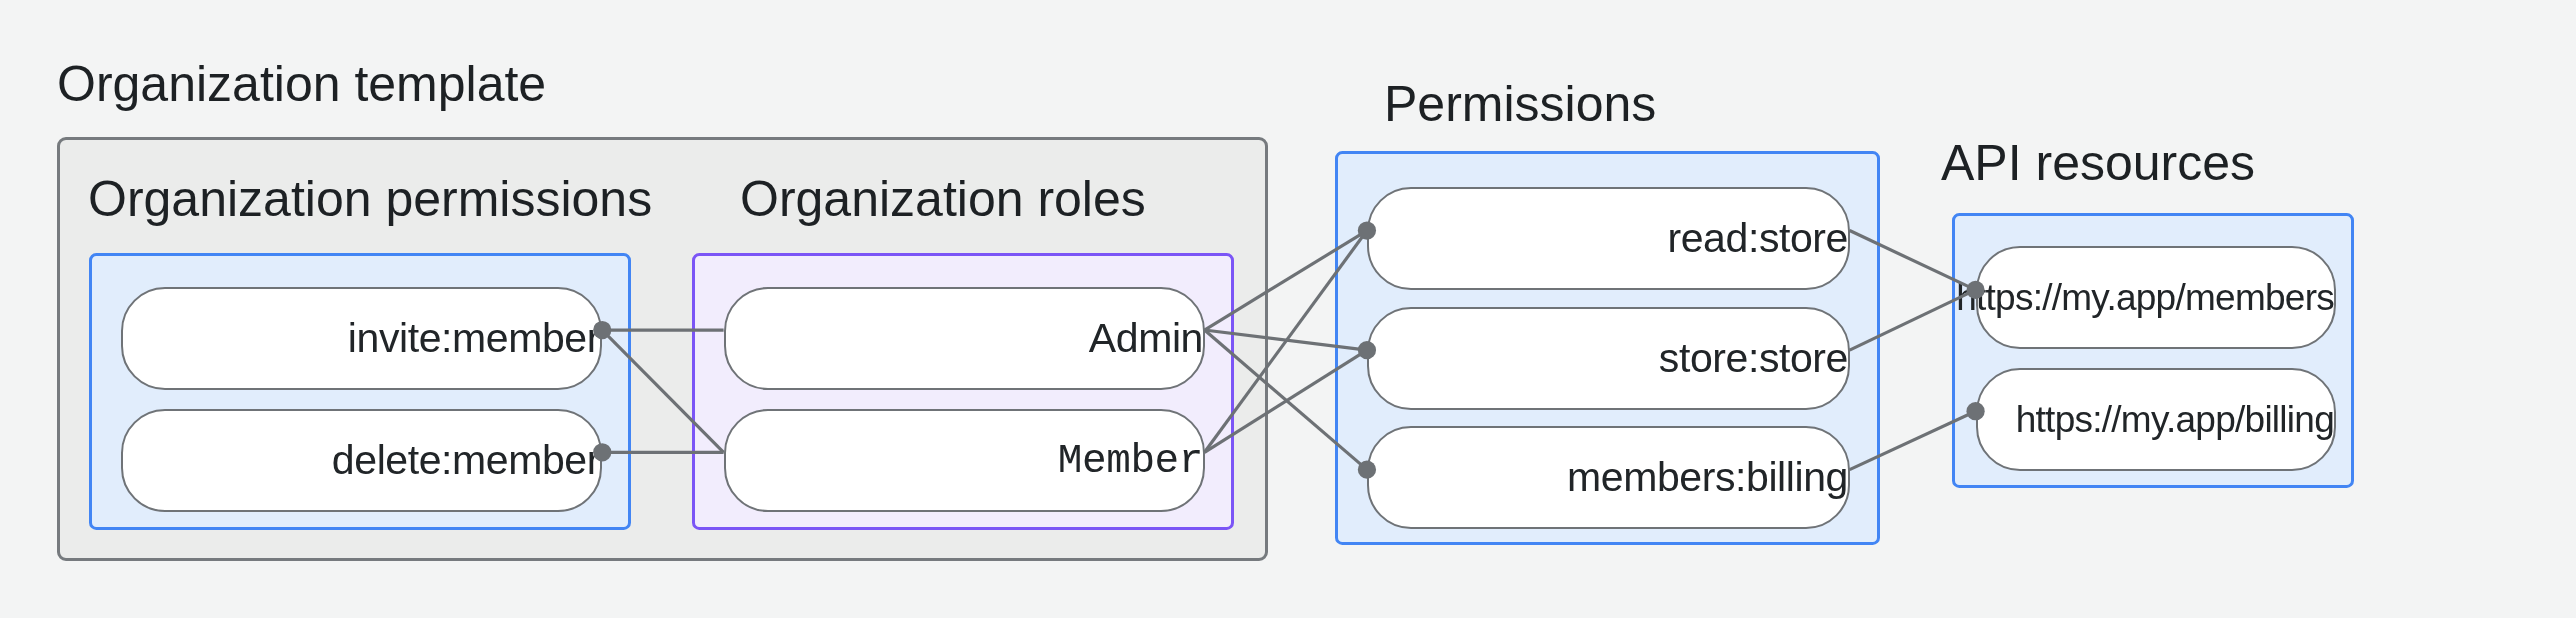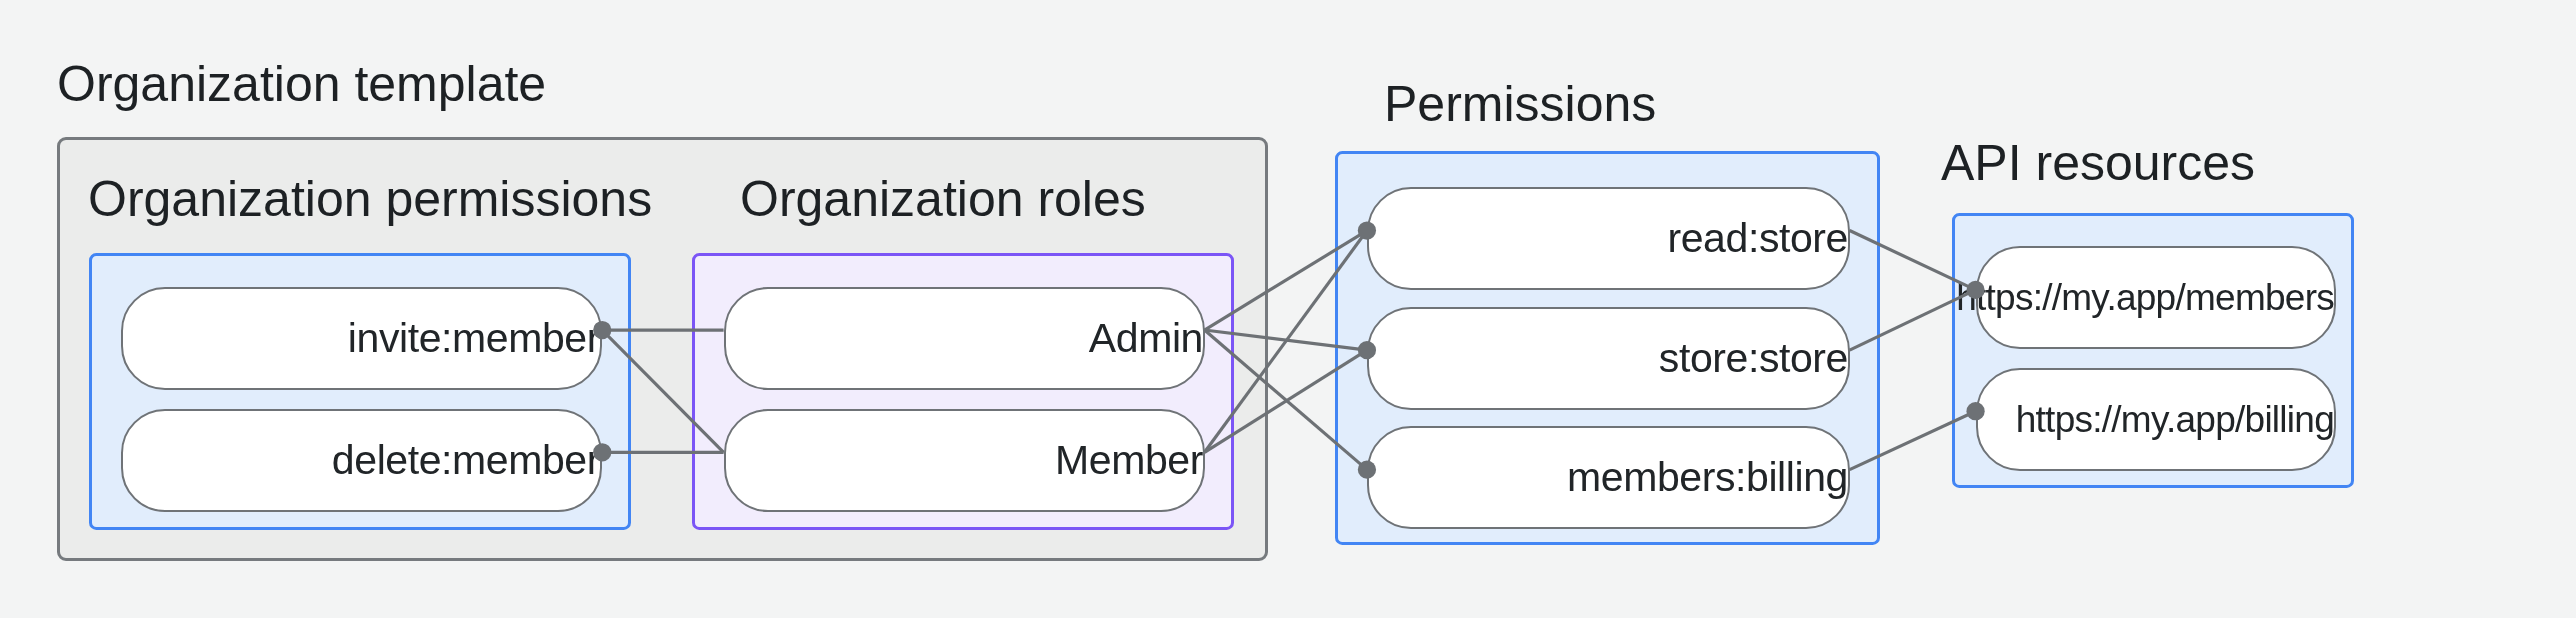--- a/index.html
+++ b/index.html
@@ -68,21 +68,21 @@
     border:2.7px solid var(--pill-border);
     border-radius:44px;
     display:flex;align-items:center;justify-content:flex-end;
     font-size:41px;color:var(--text);
     letter-spacing:-0.01em;
     white-space:nowrap;
   }
   #pill-invite {left:121px; top:287px; width:481px;}
   #pill-delete {left:121px; top:409px; width:481px;}
   #pill-admin  {left:724px; top:287px; width:481px;}
-  #pill-member {left:724px; top:409px; width:481px;}
+  #pill-member {left:724px; top:409px; width:481px;font-family:Liberation Mono, monospace;}
   #pill-read   {left:1367px;top:187px; width:483px;}
   #pill-update {left:1367px;top:307px; width:483px;}
   #pill-manage {left:1367px;top:426px; width:483px;}
   #pill-members{left:1976px;top:246px; width:360px;font-size:37px;letter-spacing:-0.02em;}
   #pill-billing{left:1976px;top:368px; width:360px;font-size:37px;letter-spacing:-0.02em;}
 
   #connectors{
     position:absolute;left:0;top:0;
     width:2576px;height:619px;
     pointer-events:none;

